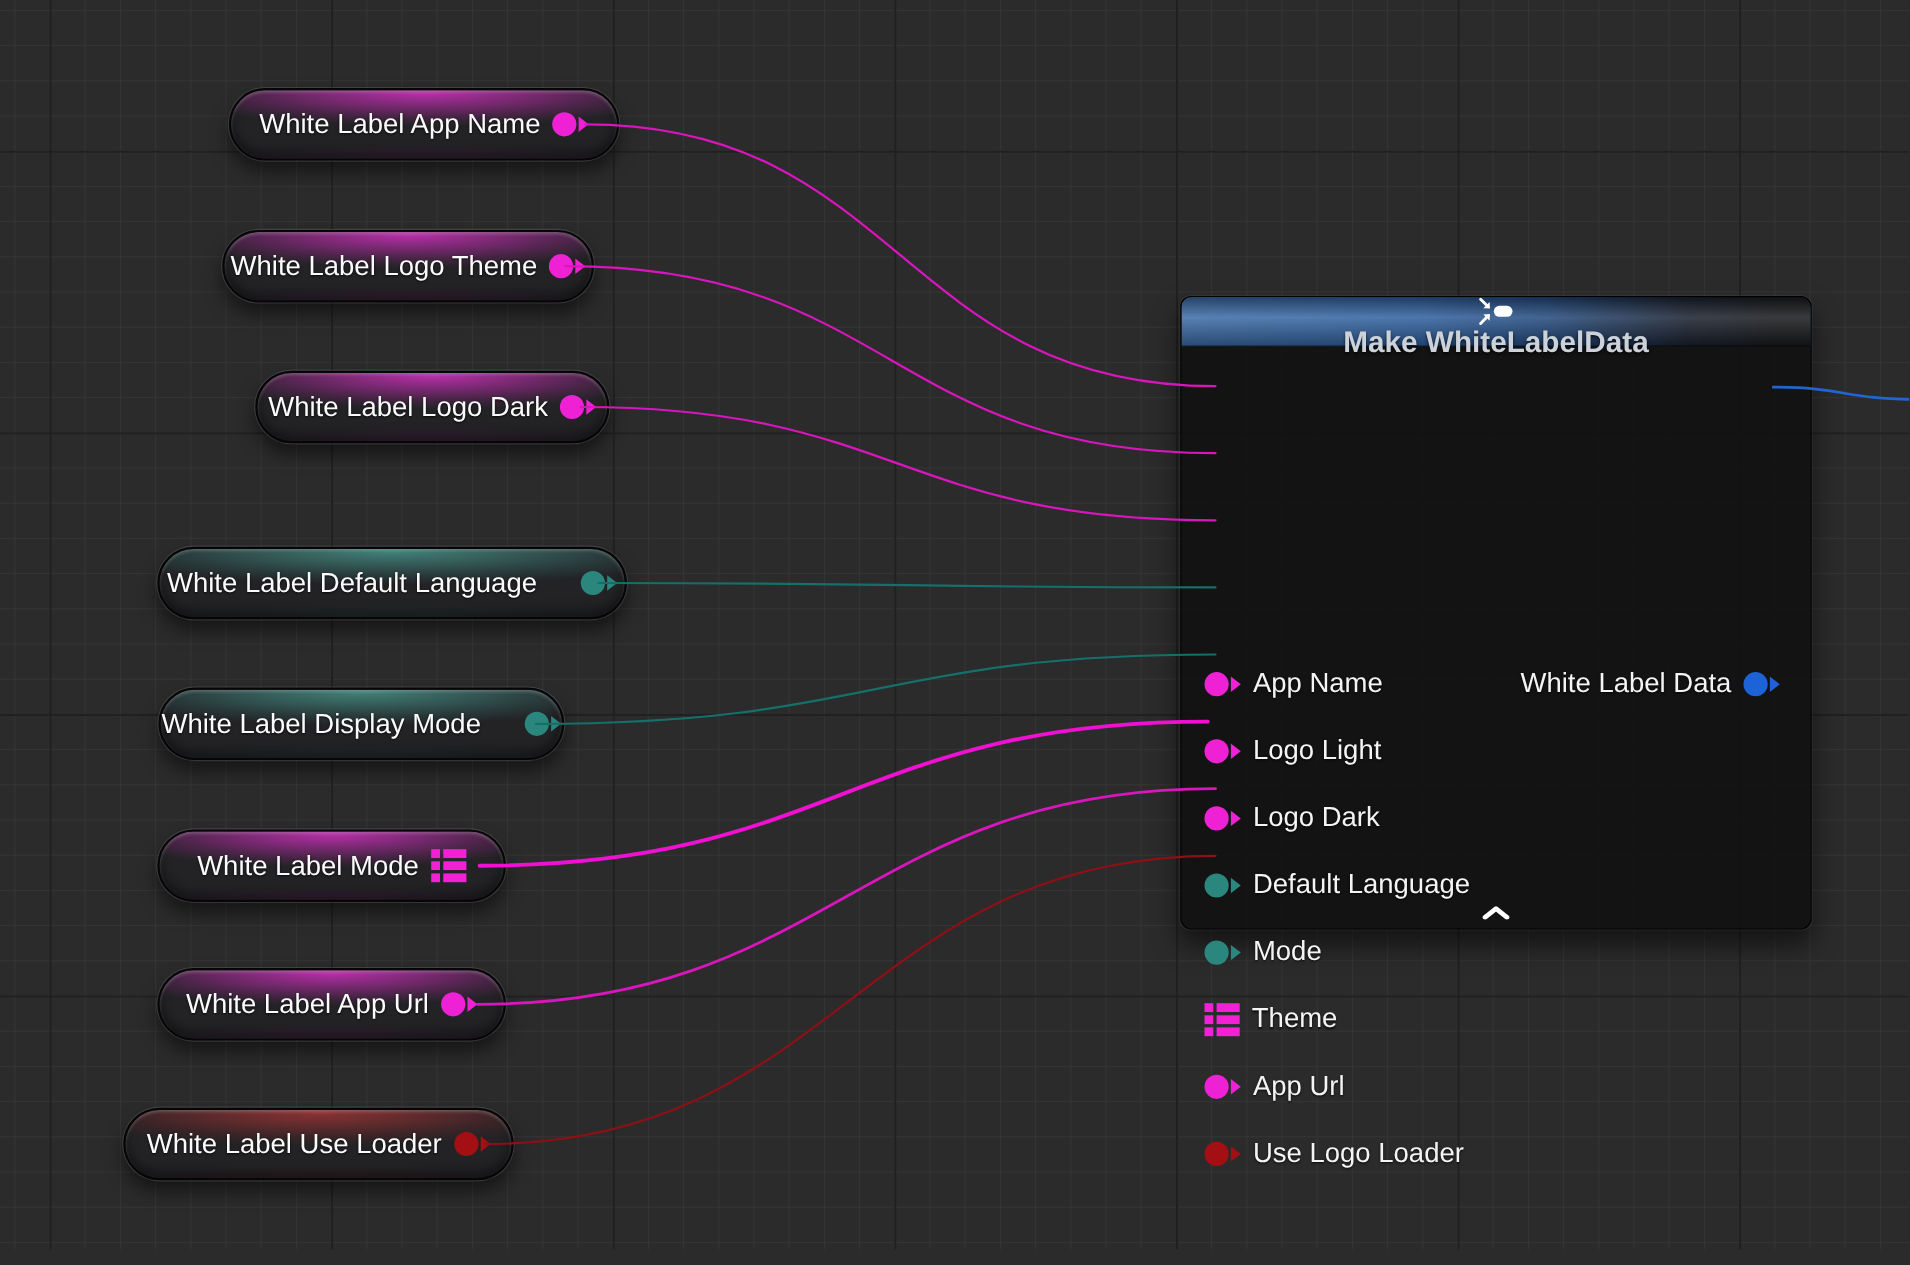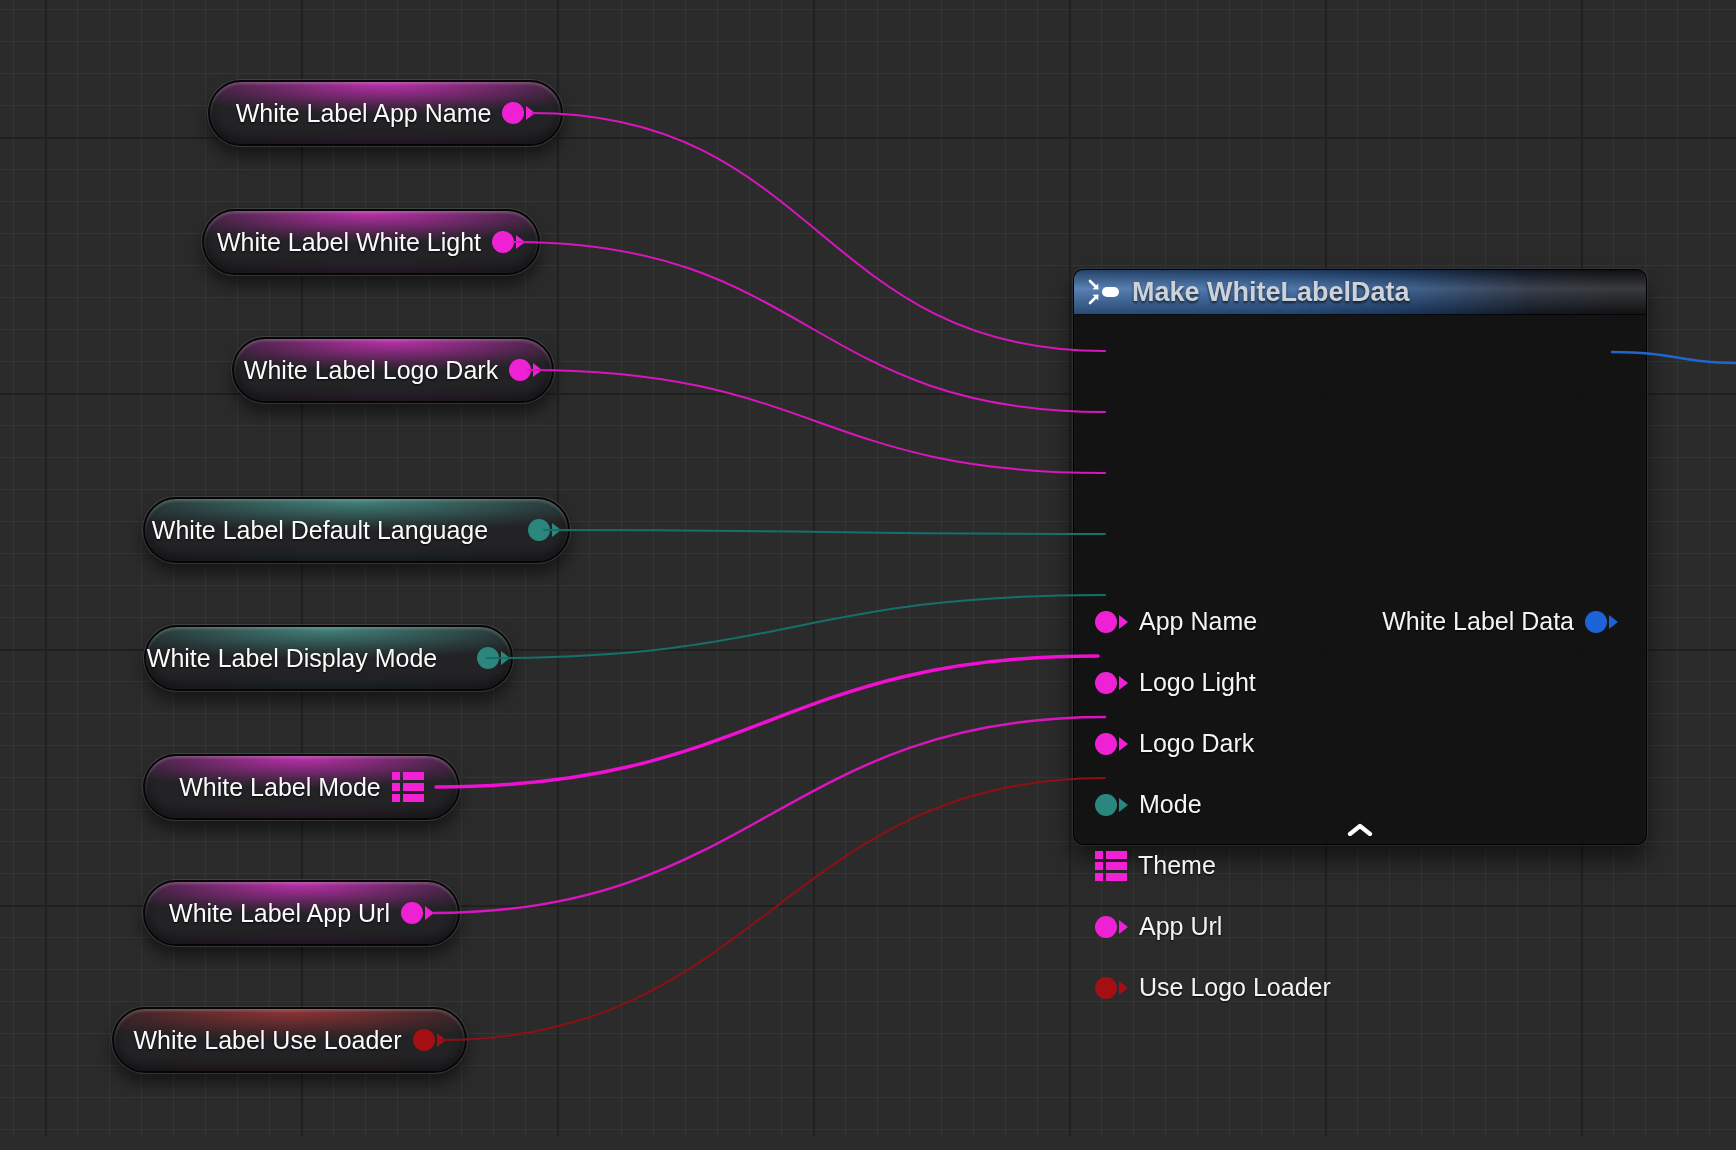--- a/index.html
+++ b/index.html
@@ -44,25 +44,26 @@
   
   .make-node{
     position:absolute;left:1073px;top:269px;width:574px;height:576px;z-index:2;
     background:rgba(16,16,17,0.87);
     border:1px solid rgba(0,0,0,0.95);
     border-radius:10px;
     box-shadow:0 0 0 1px rgba(110,110,115,0.18), 0 14px 24px rgba(0,0,0,0.55);
   }
   .make-header{
     height:45px;border-radius:9px 9px 0 0;
-    display:flex;align-items:center;gap:12px;padding:0 14px;
+    display:flex;align-items:center;padding:0 14px;
     background-image:
       linear-gradient(to bottom,rgba(0,0,0,0.38),rgba(255,255,255,0.14) 42%,rgba(0,0,0,0.30)),
       linear-gradient(to right,#3d6ca6 0%,#30609e 38%,#234a7e 58%,#1a2230 80%,#191a1d 94%);
     border-bottom:1px solid rgba(0,0,0,0.8);
+    flex-direction:column;
   }
   .make-title{
     color:#ccd2da;font-size:27px;font-weight:700;white-space:nowrap;
     text-shadow:0 2px 3px rgba(0,0,0,0.7);
   }
   .make-rows{position:absolute;left:0;top:321px;width:100%;}
   .mrow{height:61px;display:flex;align-items:center;gap:11px;padding-left:21px;}
   .mlabel{color:#f4f4f4;font-size:25px;white-space:nowrap;text-shadow:0 1px 2px rgba(0,0,0,0.85);}
   .mrow-out{
     position:absolute;top:321px;right:0;height:61px;
@@ -81,21 +82,21 @@
 
   <div class="getter glow-magenta" style="left:208px;top:80px;width:355px">
     <span class="getter-label">White Label App Name</span>
     <span class="pin" style="--c: #ee22d4;">
         <i class="dot"></i>
         <i class="tri"></i>
       </span>
   </div>
 
   <div class="getter glow-magenta" style="left:202px;top:209px;width:338px">
-    <span class="getter-label">White Label White Light</span>
+    <span class="getter-label">White Label Logo Theme</span>
     <span class="pin" style="--c: #ee22d4;">
         <i class="dot"></i>
         <i class="tri"></i>
       </span>
   </div>
 
   <div class="getter glow-magenta" style="left:232px;top:337px;width:322px">
     <span class="getter-label">White Label Logo Dark</span>
     <span class="pin" style="--c: #ee22d4;">
         <i class="dot"></i>
@@ -173,20 +174,27 @@
             <i class="tri"></i>
           </span>
         <span class="mlabel">Logo Light</span>
       </div>
       <div class="mrow">
         <span class="pin" style="--c: #ee22d4;">
             <i class="dot"></i>
             <i class="tri"></i>
           </span>
         <span class="mlabel">Logo Dark</span>
+      </div>
+      <div class="mrow">
+        <span class="pin" style="--c: #2b877d;">
+            <i class="dot"></i>
+            <i class="tri"></i>
+          </span>
+        <span class="mlabel">Default Language</span>
       </div>
       <div class="mrow">
         <span class="pin" style="--c: #2b877d;">
             <i class="dot"></i>
             <i class="tri"></i>
           </span>
         <span class="mlabel">Mode</span>
       </div>
       <div class="mrow">
         <span class="struct-icon" style="--c: #f321d6;">

